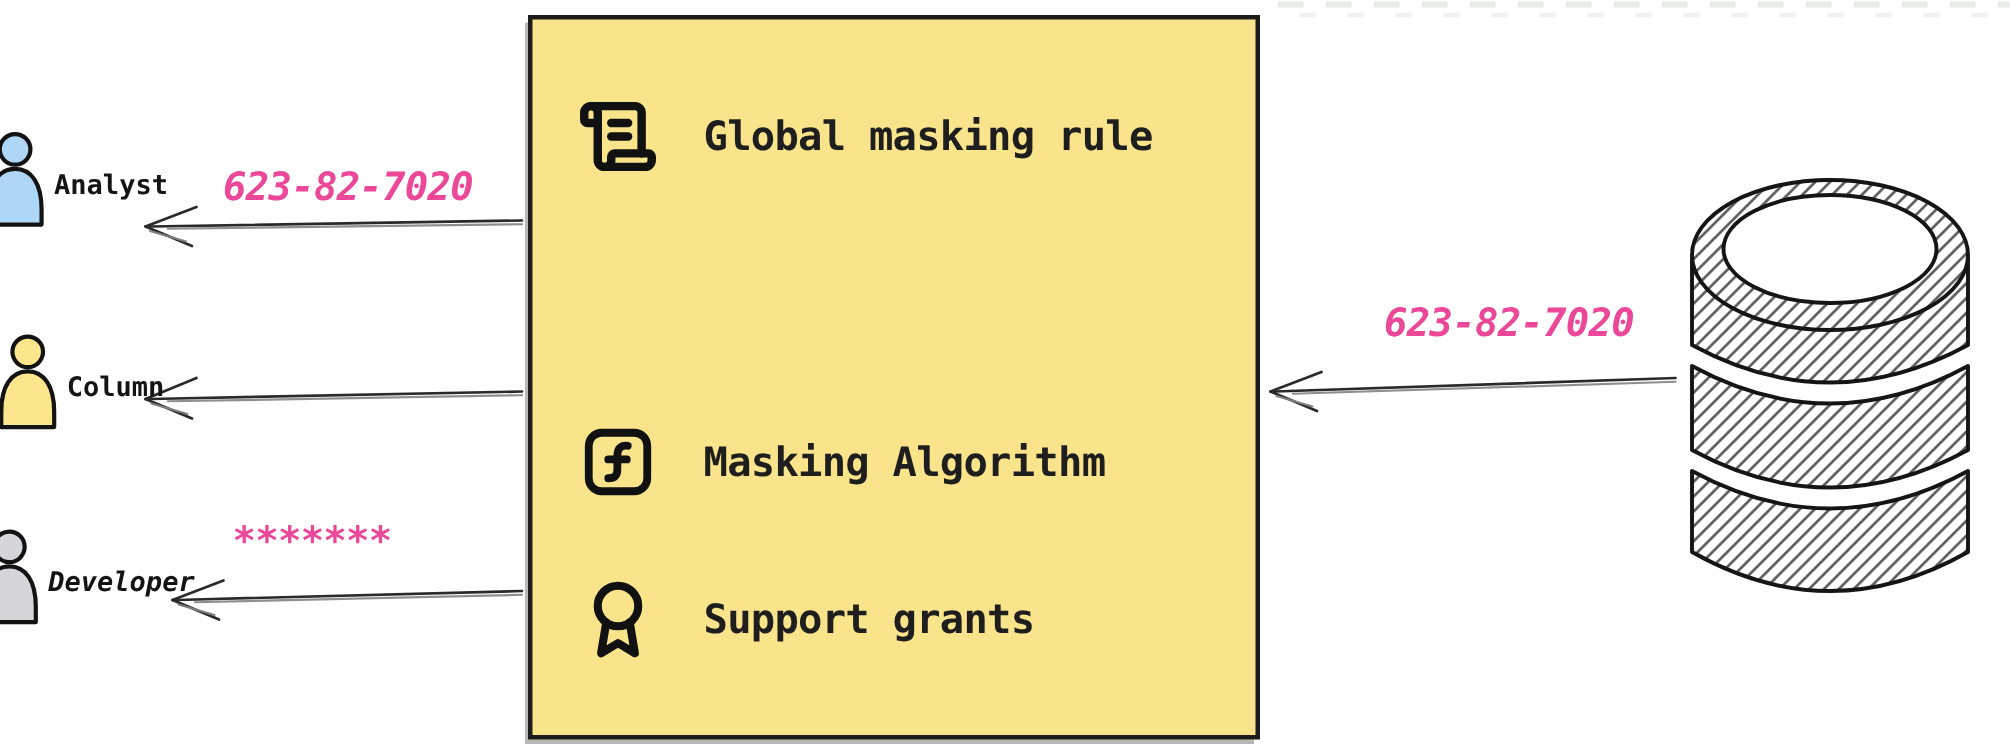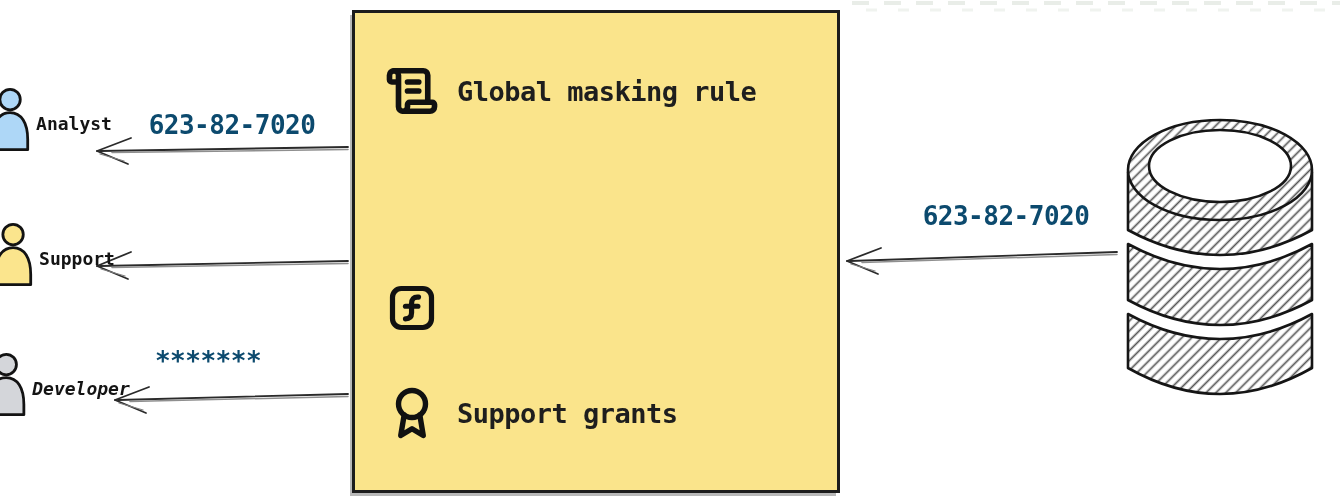--- a/index.html
+++ b/index.html
@@ -13,42 +13,43 @@
   }
   
   .masking-box {
     position:absolute; left:352px; top:10px; width:488px; height:483px;
     background:#FAE48B; border:3px solid #1c1c1c;
     box-shadow:-3px 4px 0 -1px rgba(125,125,125,0.55);
     box-sizing:border-box;
   }
   .box-row {
     position:absolute; left:30px; display:flex; align-items:center;
-    height:56px; gap:18px;text-align:right;
+    height:56px; gap:30px;text-align:right;
   }
   .row-icon { width:54px; height:56px; display:flex; align-items:center; justify-content:center; }
   .row-icon svg { display:block; }
   .row-label {
     font-size:27px; font-weight:600; color:#1e1e1e; white-space:nowrap;
     letter-spacing:-0.5px;
   }
   
   .persona {
     position:absolute; display:flex; flex-direction:row; align-items:center;
     transform:translateX(-50%);
   }
   .persona svg { display:block; }
   .persona-label {
     font-size:18px; font-weight:700; color:#141414; margin-top:7px; white-space:nowrap;
   }
   
   .value-text {
     position:absolute; transform:translateX(-50%);
-    font-size:26px; font-weight:600; color:#0c4a6e; white-space:nowrap;
+    font-size:26px; font-weight:600; color:#ec4899; white-space:nowrap;
     letter-spacing:-0.5px;
+    font-style:italic;
   }
 </style>
 </head>
 <body>
 
 <div class="canvas">
 
   <svg class="overlay" viewBox="0 0 1340 504">
     <defs>
       <pattern id="hatch" width="7" height="7" patternUnits="userSpaceOnUse" patternTransform="rotate(-45)">
@@ -119,20 +120,21 @@
 
 
     <div class="box-row" style="top:267px;">
       <span class="row-icon">
         <svg width="52" height="52" viewBox="0 0 24 24" fill="none" stroke="#111111" stroke-width="2.4" stroke-linecap="round" stroke-linejoin="round">
           <rect width="18" height="18" x="3" y="3" rx="4"></rect>
           <path d="M9 17c2 0 2.8-1 2.8-2.8V10c0-2 1-3.3 3.2-3"></path>
           <path d="M9 11.2h5.7"></path>
         </svg>
       </span>
+      <span class="row-label">Masking Algorithm</span>
     </div>
 
     <div class="box-row" style="top:372px;">
       <span class="row-icon">
         <svg width="58" height="62" viewBox="0 0 24 24" fill="none" stroke="#111111" stroke-width="2.4" stroke-linecap="round" stroke-linejoin="round">
           <circle cx="12" cy="8" r="6"></circle>
           <path d="M15.477 12.89 17 22l-5-3-5 3 1.523-9.11"></path>
         </svg>
       </span>
       <span class="row-label">Support grants</span>
@@ -149,21 +151,21 @@
     <div class="persona-label">Analyst</div>
   </div>
 
   <div class="persona" style="left:51px; top:221px;">
     <svg width="52" height="68" viewBox="0 0 56 70">
       <g stroke="#131313" stroke-width="3" stroke-linejoin="round" fill="#FBE58D">
         <circle cx="28" cy="13" r="11"></circle>
         <path d="M9,67 L9,56 C9,38 16,27 28,27 C40,27 47,38 47,56 L47,67 Z"></path>
       </g>
     </svg>
-    <div class="persona-label">Support</div>
+    <div class="persona-label">Column</div>
   </div>
 
   <div class="persona" style="left:55px; top:351px;font-style:italic;">
     <svg width="52" height="68" viewBox="0 0 56 70">
       <g stroke="#131313" stroke-width="3" stroke-linejoin="round" fill="#D4D6DA">
         <circle cx="28" cy="13" r="11"></circle>
         <path d="M9,67 L9,56 C9,38 16,27 28,27 C40,27 47,38 47,56 L47,67 Z"></path>
       </g>
     </svg>
     <div class="persona-label">Developer</div>

